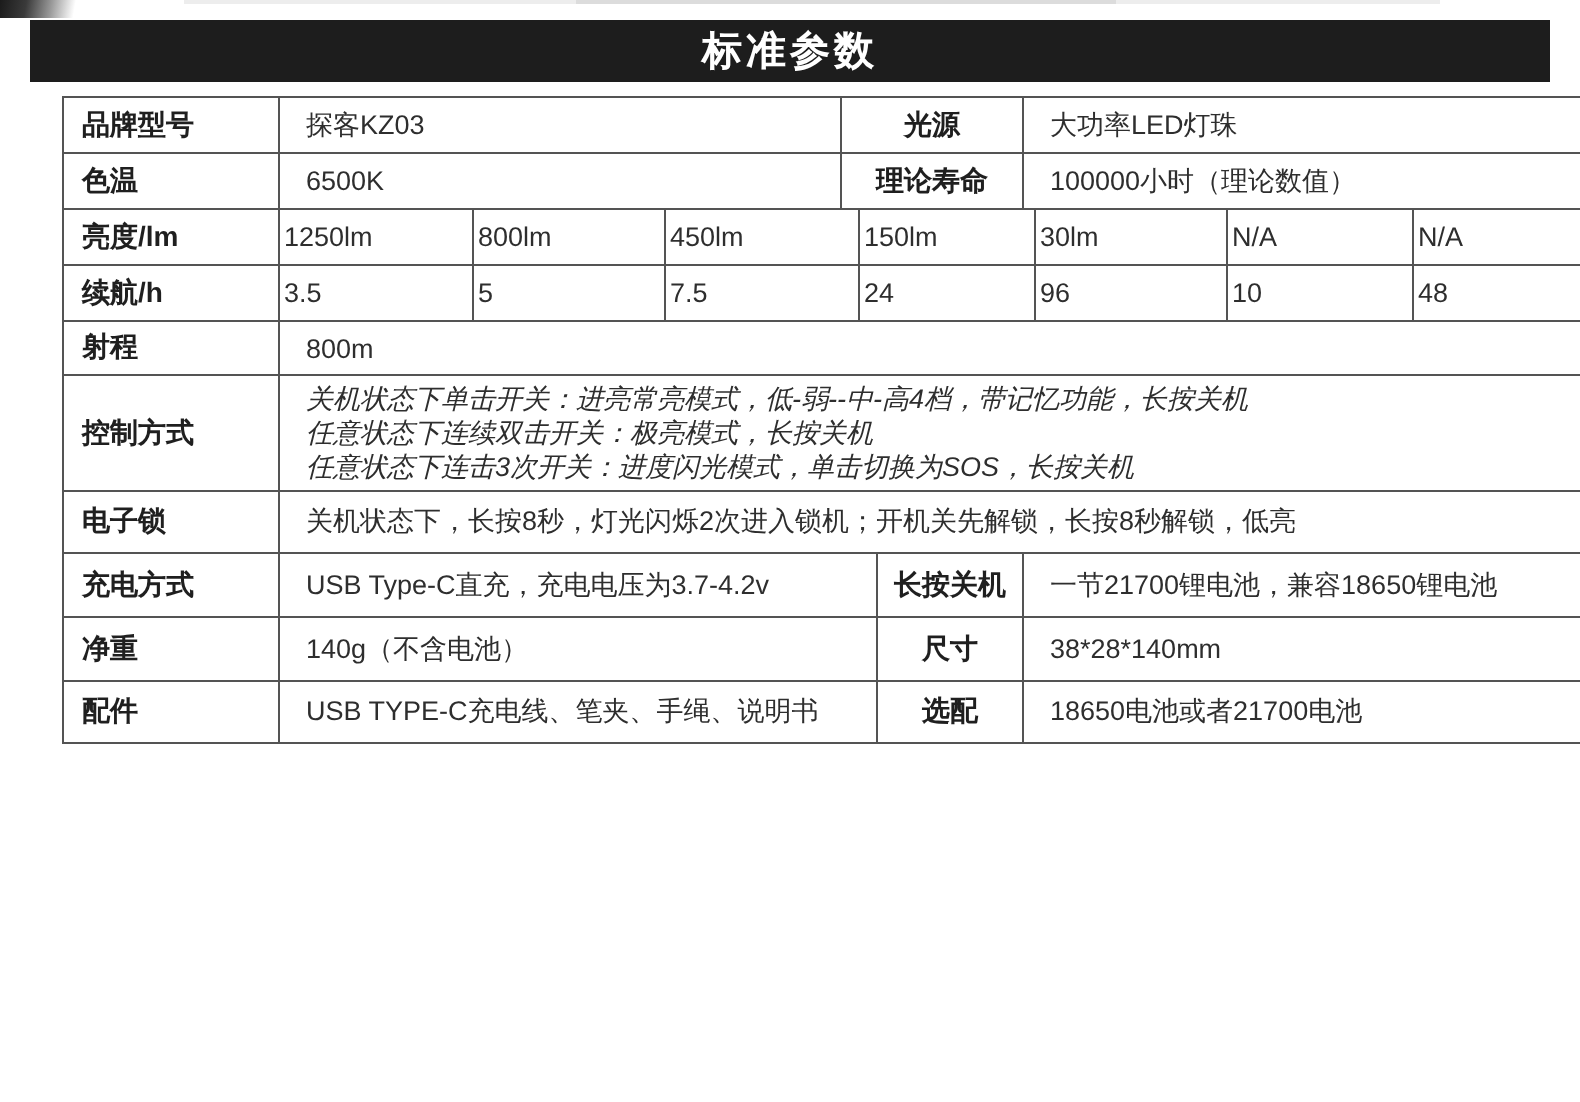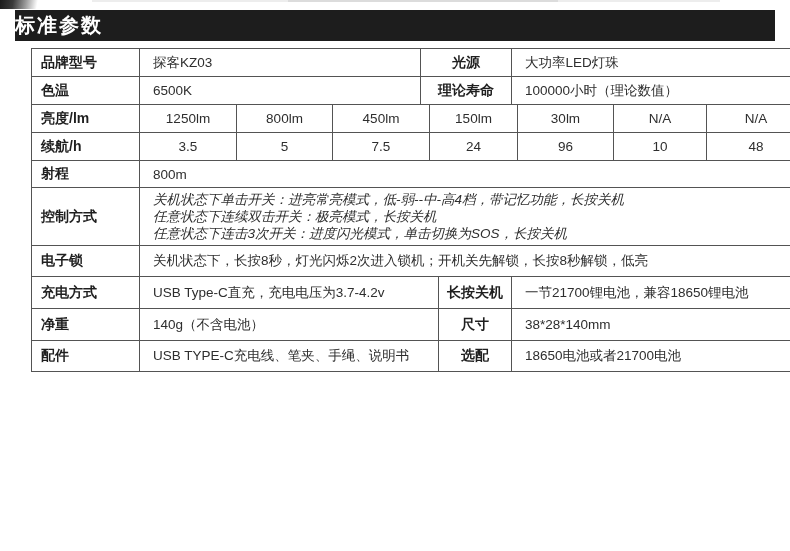--- a/index.html
+++ b/index.html
@@ -15,38 +15,38 @@
   .top-line-dark{position:absolute;top:0;left:288px;width:270px;height:2px;background:#dcdcdc;}
   .corner-smudge{
     position:absolute;top:0;left:0;width:46px;height:9px;
     background:linear-gradient(100deg,#1b1b1b 0%,#3a3a3a 28%,#9a9a9a 55%,rgba(255,255,255,0) 80%);
   }
 
   
   .title-bar{
     position:absolute;left:15px;top:10px;width:760px;height:31px;
     background:#1d1d1d;color:#fff;
-    display:flex;align-items:center;justify-content:flex-start;
+    display:flex;align-items:center;justify-content:center;
     font-size:20px;font-weight:bold;letter-spacing:2px;
   }
 
   
   .spec{position:absolute;left:31px;top:48px;width:787px;}
   table{border-collapse:collapse;table-layout:fixed;width:774px;margin-top:-1px;}
   table.first{margin-top:0;}
   td{
     border:1px solid #545454;
     font-size:13.5px;
     padding:2px 6px 2px 13px;
     vertical-align:middle;
     overflow:hidden;white-space:nowrap;
   }
   td.lbl{font-weight:bold;font-size:14px;color:#1f1f1f;padding-left:9px;}
   td.lbl2{font-weight:bold;font-size:14px;color:#1f1f1f;text-align:center;padding:2px 2px;}
-  td.ctr{text-align:center;padding:2px 2px;}
+  td.ctr{text-align:left;padding:2px 2px;}
   td.multi{white-space:normal;padding-top:3px;padding-bottom:3px;font-style:italic;}
   .ln{line-height:17px;font-size:13.5px;}
   tr.h27{height:27px;} tr.h28{height:28px;} tr.h30{height:30px;}
   tr.h31{height:31px;} tr.h32{height:32px;} tr.h33{height:33px;} tr.h54{height:54px;}
 
   
   .note{
     position:absolute;left:18px;top:498px;width:760px;
     font-size:12.5px;color:#2c2c2c;letter-spacing:0.2px;
   }

